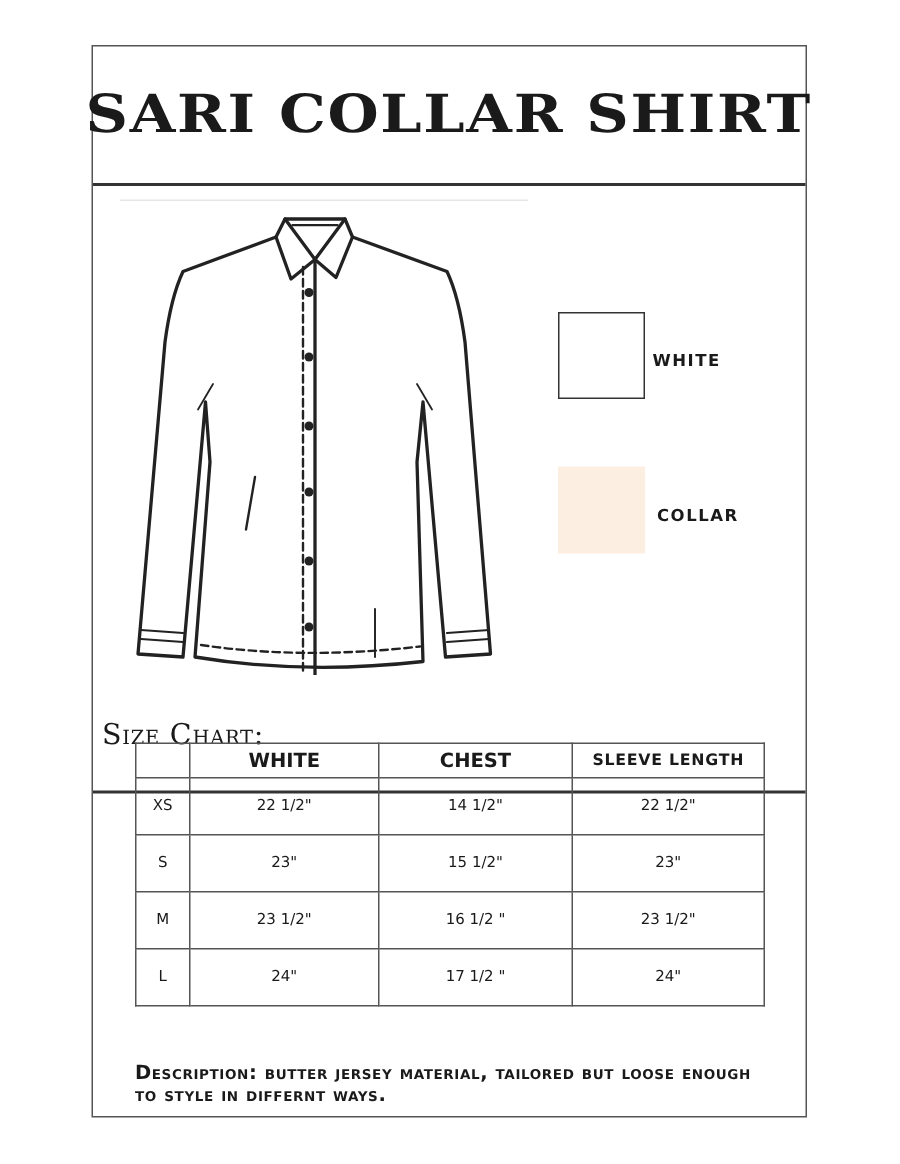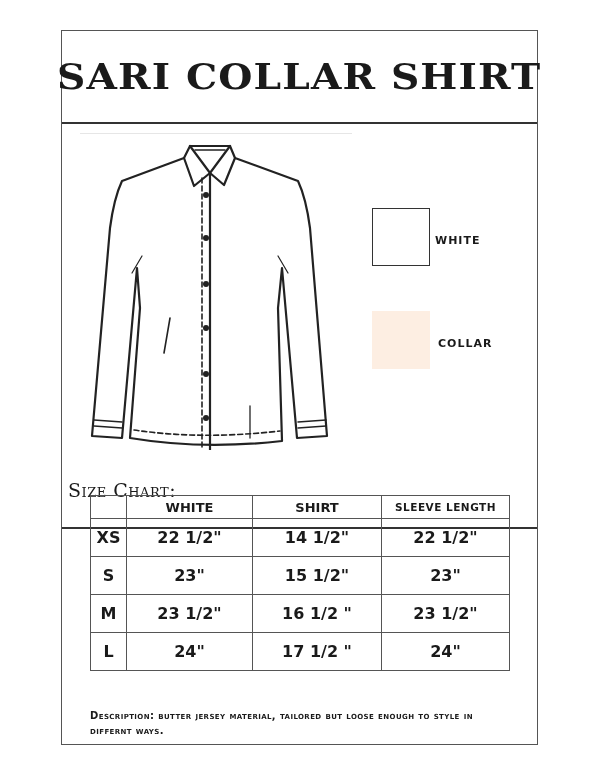--- a/index.html
+++ b/index.html
@@ -11,26 +11,26 @@
   .rule { position:absolute; left:18px; top:9px; width:272px; height:1px; background:#e6e6e6; }
   .shirt { position:absolute; left:20px; top:14px; width:262px; height:312px; }
   .swatch { position:absolute; width:58px; height:58px; box-sizing:border-box; }
   .swatch-white { left:310px; top:84px; border:1.5px solid #333; background:#fff; }
   .swatch-cream { left:310px; top:187px; background:#fdeee2; }
   .swatch-label { position:absolute; font-size:11px; font-weight:bold; letter-spacing:1px; }
   .lbl-white { left:373px; top:110px; }
   .lbl-cream { left:376px; top:213px; }
   .size-title { position:absolute; left:6px; top:448px; font-family:"DejaVu Serif", serif; font-size:19px; font-variant:small-caps; letter-spacing:0.5px; }
   table.sizes { position:absolute; left:28px; top:464px; border-collapse:collapse; }
-  table.sizes td, table.sizes th { border:1.3px solid #555; text-align:center; font-weight:bold; font-size:16px; padding:0; }
+  table.sizes td, table.sizes th { border:1.3px solid #555; text-align:center; font-weight:normal; font-size:10px; padding:0; }
   table.sizes th { height:22px; font-size:13px; font-weight:bold; }
   table.sizes th.small { font-size:10.5px; letter-spacing:0.5px; }
   table.sizes td { height:37px; }
   .c0 { width:35px; } .c1 { width:125px; } .c2 { width:128px; } .c3 { width:127px; }
-  .desc { position:absolute; left:28px; top:677px; width:420px; font-size:10px; font-weight:bold; line-height:15px; letter-spacing:0.4px; font-variant:small-caps; }
+  .desc { position:absolute; left:28px; top:677px; width:420px; font-size:13px; font-weight:bold; line-height:15px; letter-spacing:0.4px; font-variant:small-caps; }
 </style>
 </head>
 <body>
 
 <div class="frame">
   <div class="title-box">
     <div class="title">SARI COLLAR SHIRT</div>
   </div>
 
   <div class="image-section">
@@ -72,21 +72,21 @@
     <div class="swatch-label lbl-cream">COLLAR</div>
   </div>
 
   <div class="size-title">Size Chart:</div>
 
   <table class="sizes">
     <tbody>
         <tr>
       <th class="c0"></th>
       <th class="c1">WHITE</th>
-      <th class="c2">SHIRT</th>
+      <th class="c2">CHEST</th>
       <th class="c3 small" style="text-transform:uppercase;">sleeve length</th>
     </tr>
     <tr>
       <td>XS</td>
       <td>22 1/2"</td>
       <td>14 1/2"</td>
       <td>22 1/2"</td>
     </tr>
     <tr>
       <td>S</td>

